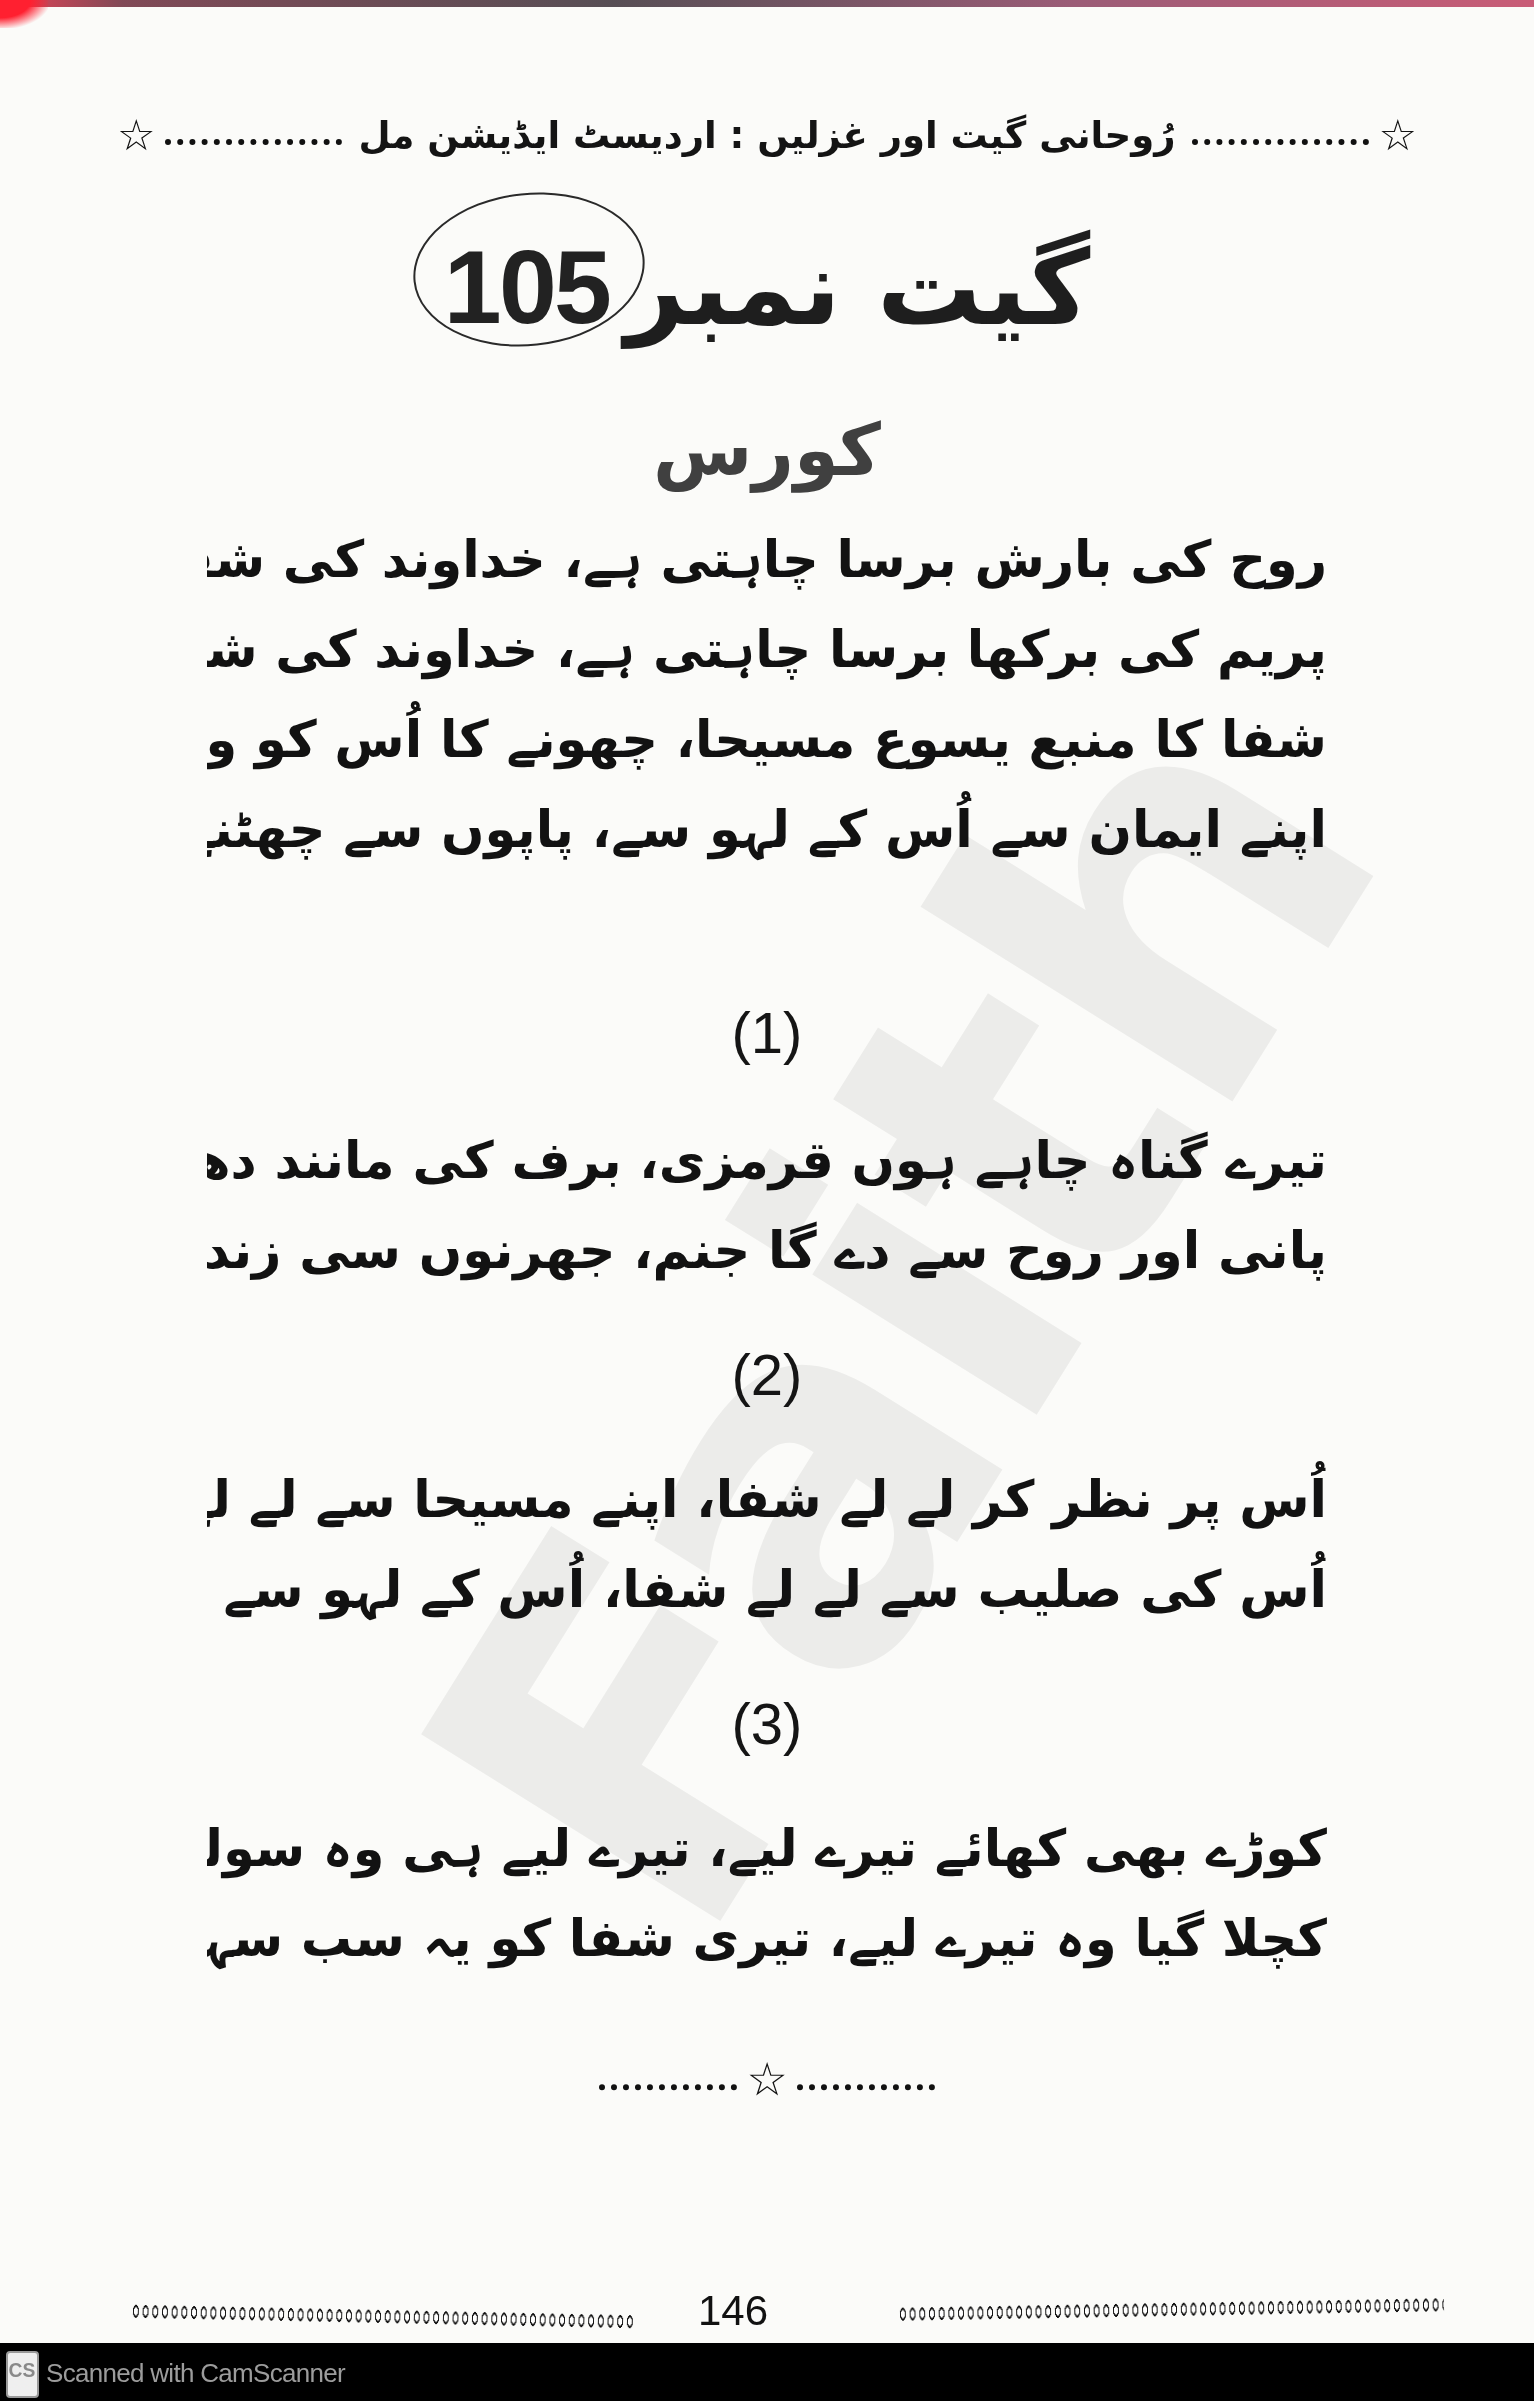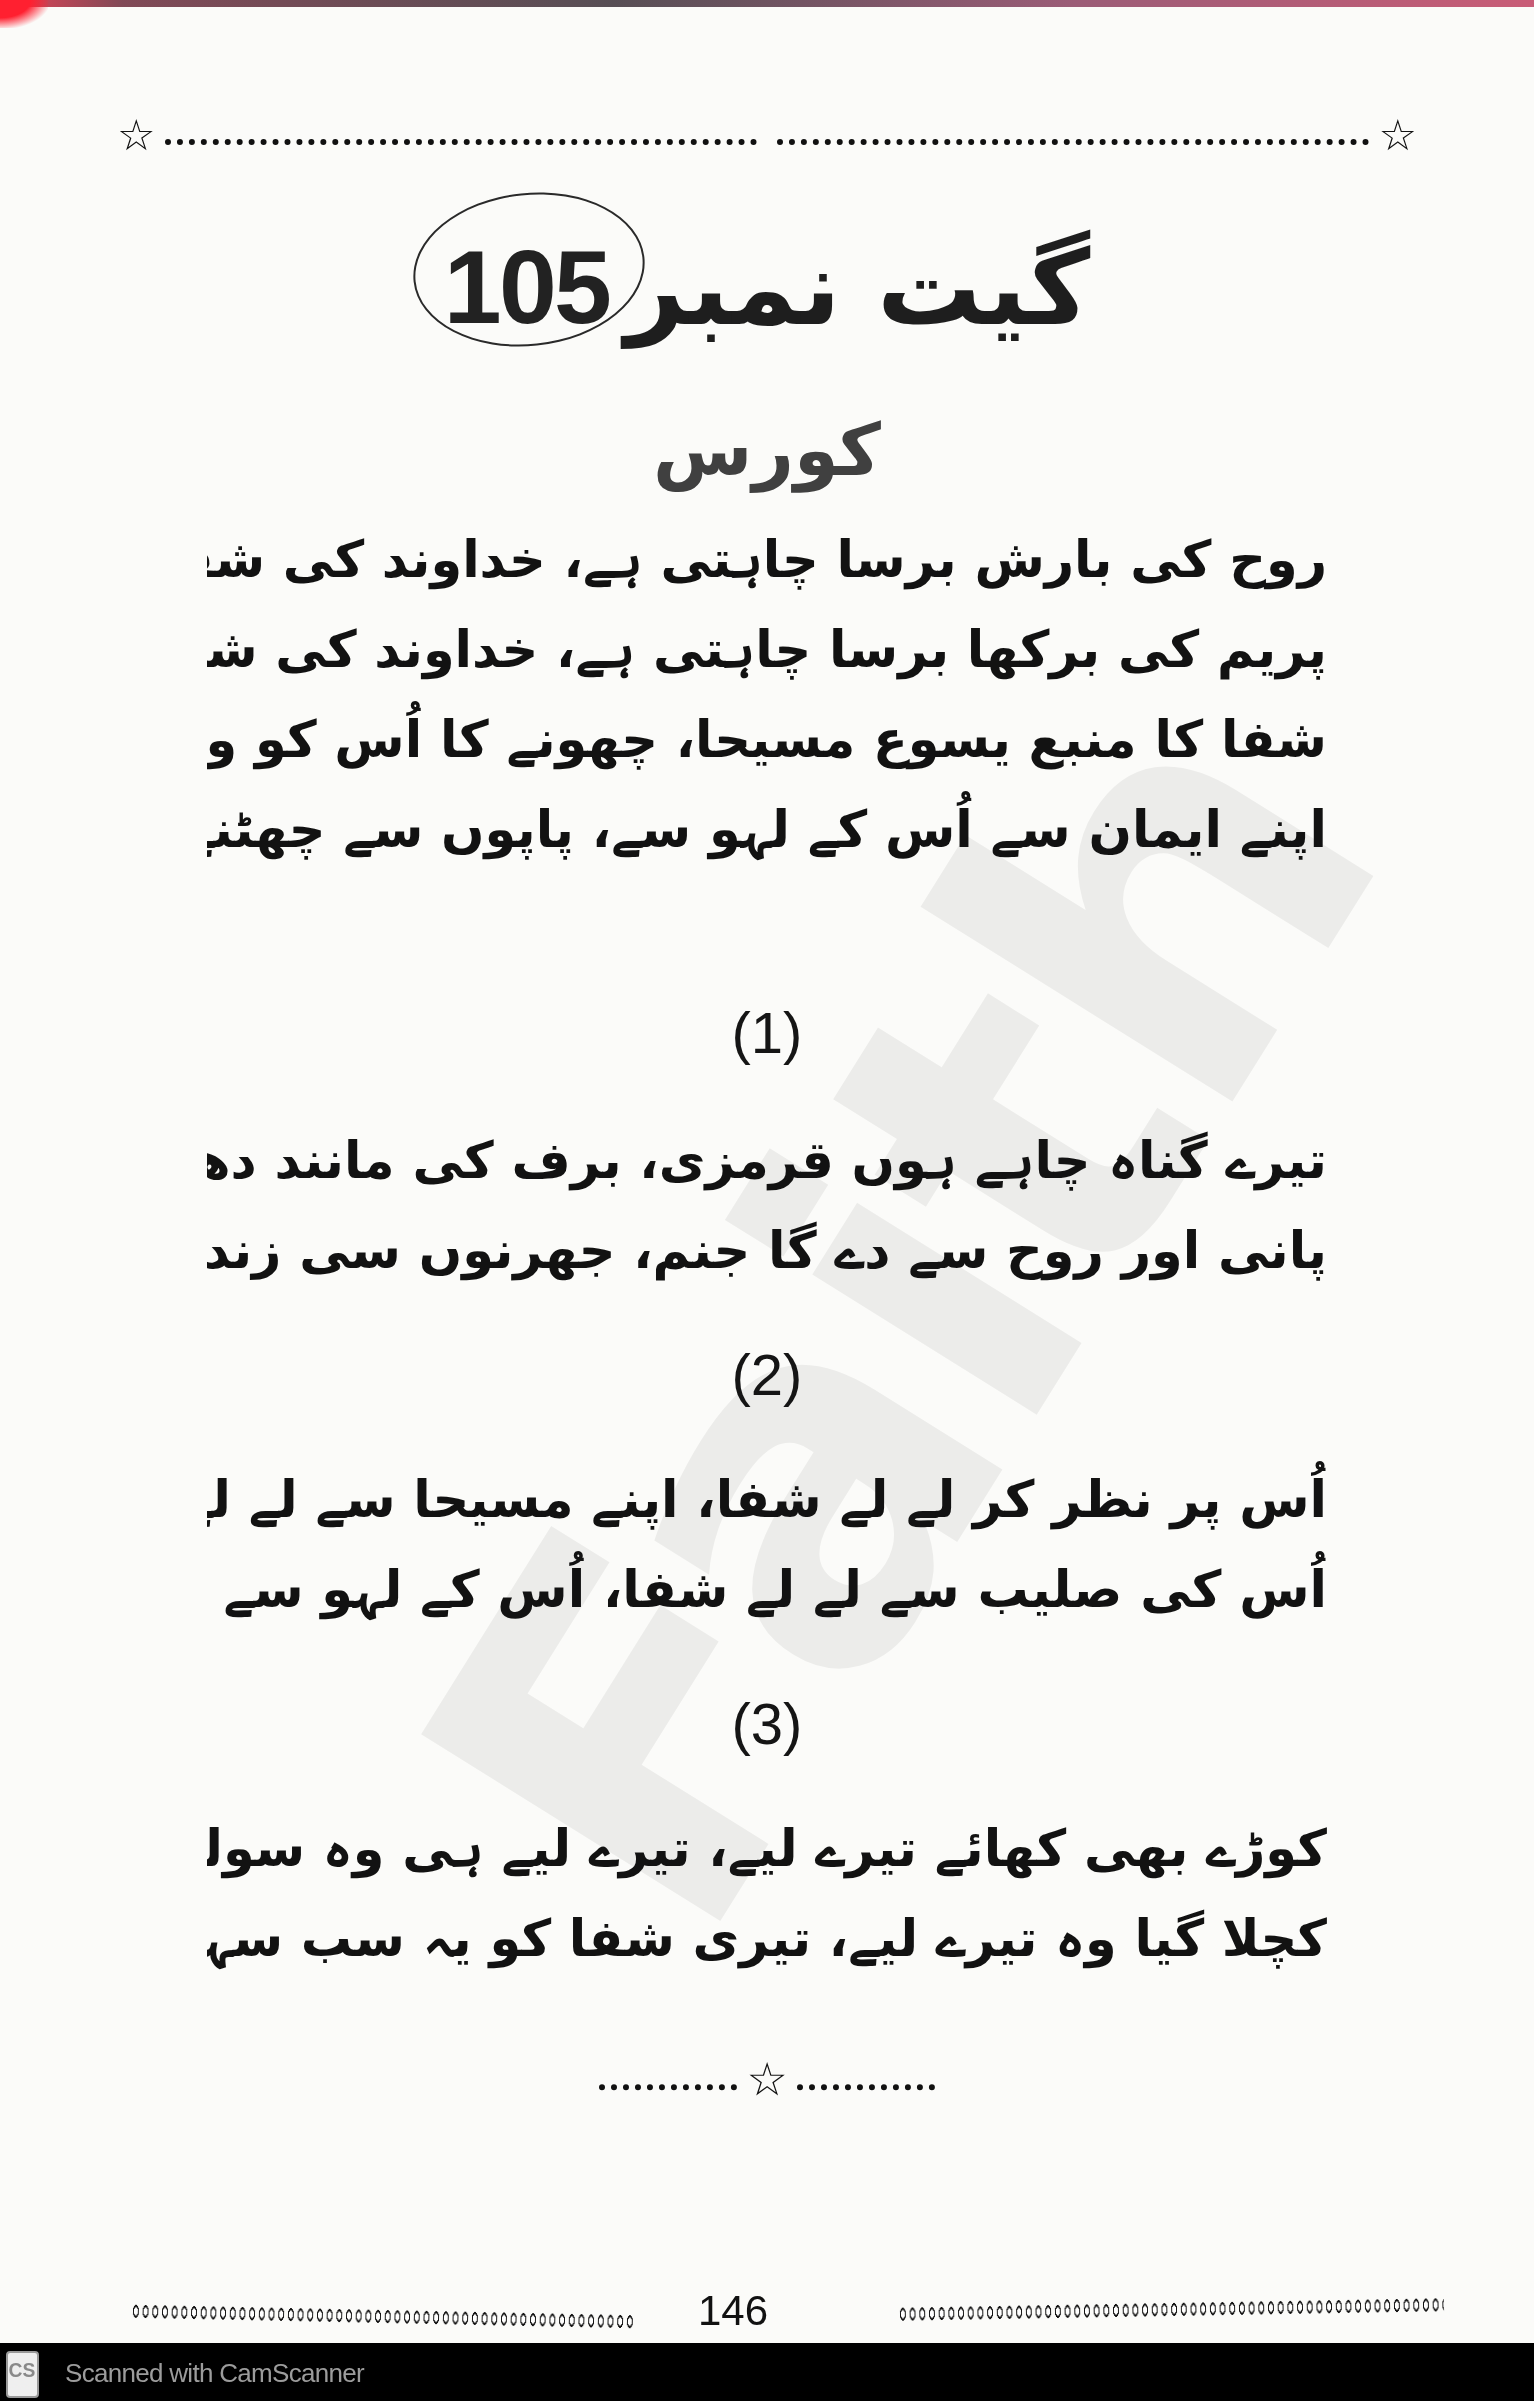--- a/index.html
+++ b/index.html
@@ -176,34 +176,34 @@
     text-align: center;
     line-height: 35px;
   }
   .cs-text {
     position: absolute;
     left: 46px; top: 15px;
     font-family: "Liberation Sans", sans-serif;
     font-size: 26px;
     color: #9c9c9c;
     letter-spacing: -0.7px;
-    margin-left: 19px;
   }
 </style>
 </head>
 <body>
 
 <div class="page">
   <div class="page-edge-top"></div>
   <div class="page-corner-red"></div>
   <div class="watermark">Faith</div>
 
   <div class="running-header">
     <span class="star">☆</span>
     <span class="dots"></span>
+    <span class="title">رُوحانی گیت اور غزلیں : اردیسٹ ایڈیشن مل</span>
     <span class="dots"></span>
     <span class="star">☆</span>
   </div>
 
   <div class="hymn-title">
     <span class="word">گیت نمبر</span>
     <span class="hymn-number-wrap">
       <span class="hymn-circle"></span>
       <span class="hymn-number">105</span>
     </span>

